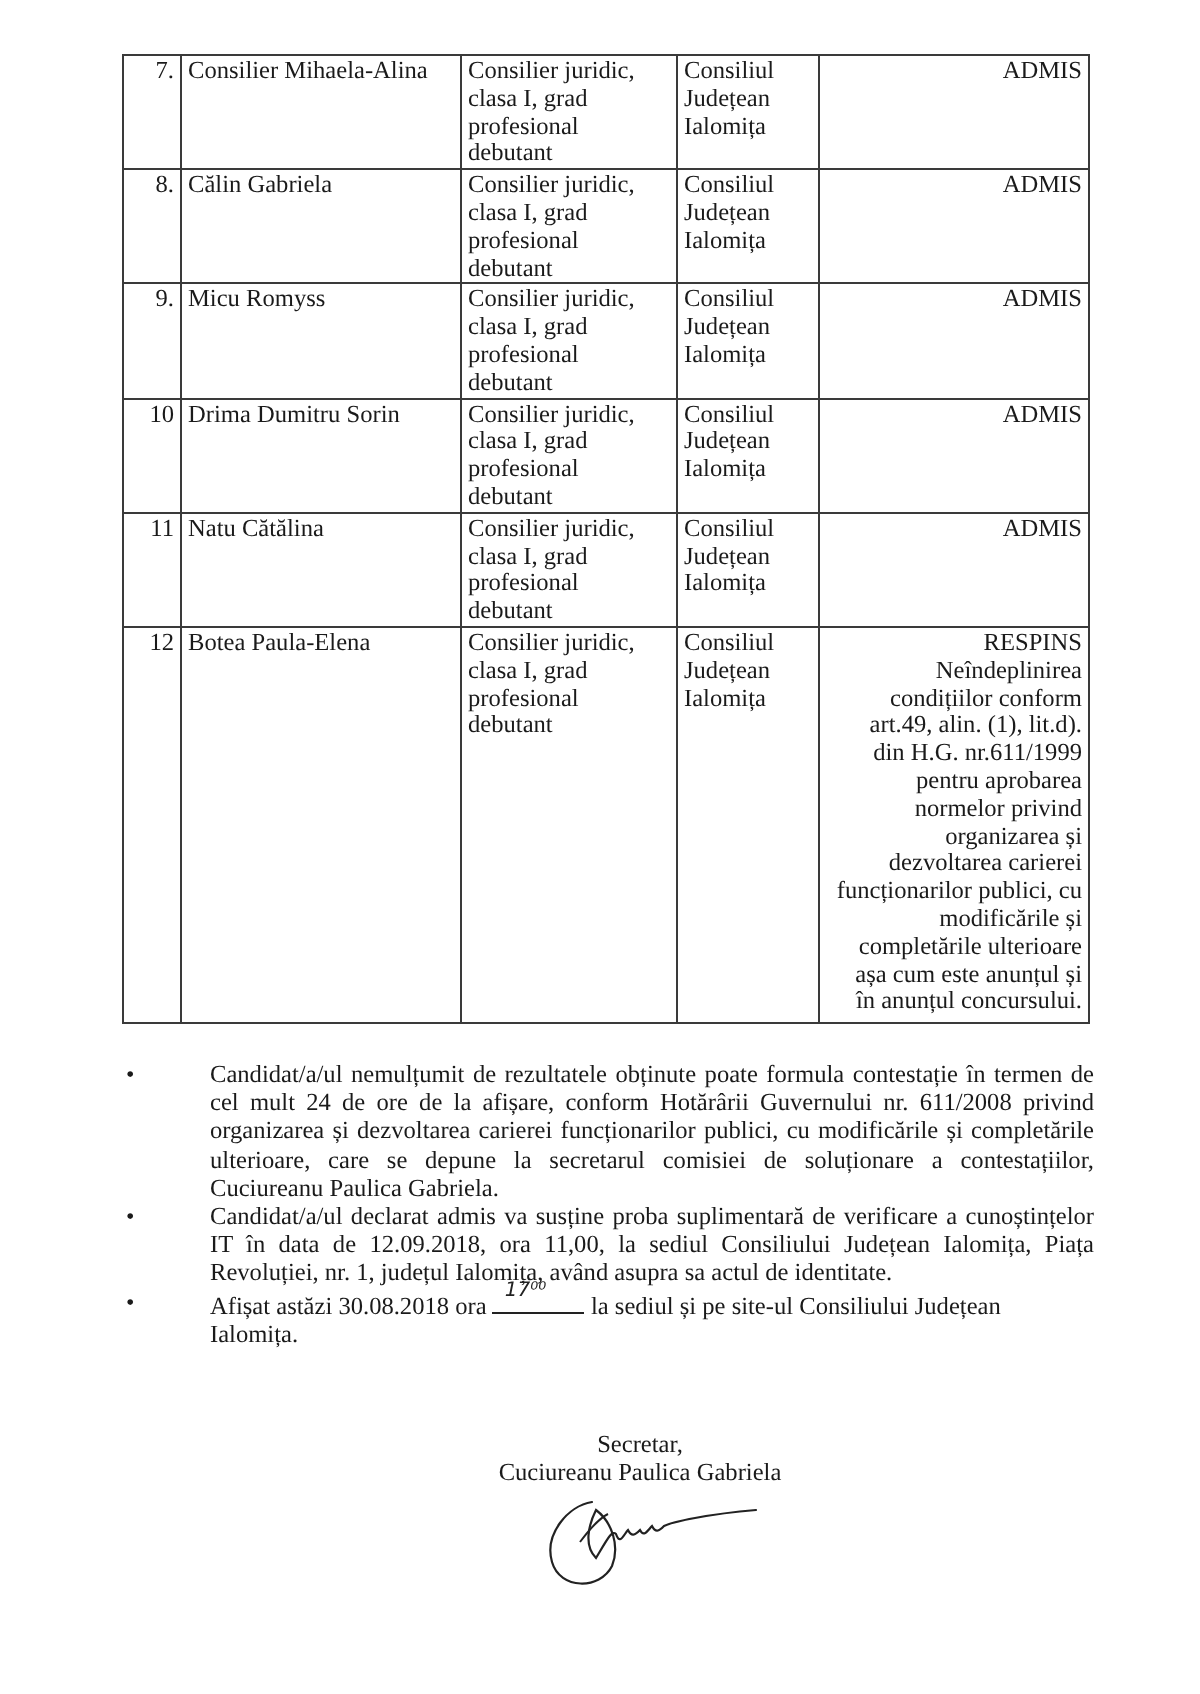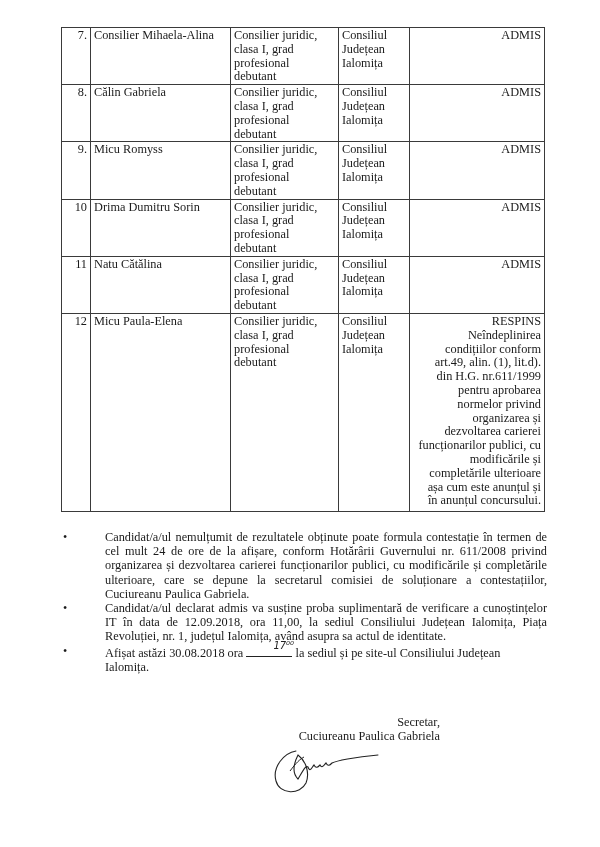--- a/index.html
+++ b/index.html
@@ -26,24 +26,24 @@
     list-style: none; margin: 0; padding: 0;
   }
   .notes li { position: relative; padding-left: 43px; line-height: 14.2px; text-align: justify; }
   .notes li .bullet { position: absolute; left: 1px; top: 0; font-size: 12px; }
   .time-fill {
     display: inline-block; width: 46px; border-bottom: 1px solid #222; position: relative;
     height: 12px; vertical-align: baseline;
   }
   .time-fill .hw {
     position: absolute; left: 6px; top: -5px; font-family: "DejaVu Sans", sans-serif;
-    font-style: italic; font-size: 10px; color: #222; margin-left: 21px;
+    font-style: italic; font-size: 10px; color: #222;
   }
   .signature-block {
-    position: absolute; left: 200px; top: 715px; width: 240px; text-align: right;
+    position: absolute; left: 200px; top: 715px; width: 240px; text-align: center;
     line-height: 14px;
   }
   .sig-svg { position: absolute; left: 270px; top: 743px; }
 </style>
 </head>
 <body>
 
 <div class="page">
 
   <table class="results">
@@ -140,21 +140,21 @@
             <span class="line">Consiliul</span>
             <span class="line">Județean</span>
             <span class="line">Ialomița</span>
           </td>
           <td class="res">
             <span class="line">ADMIS</span>
           </td>
         </tr>
         <tr class="row-long">
           <td class="nr">12</td>
-          <td class="name">Micu Paula-Elena</td>
+          <td class="name">Botea Paula-Elena</td>
           <td class="pos">
             <span class="line">Consilier juridic,</span>
             <span class="line">clasa I, grad</span>
             <span class="line">profesional</span>
             <span class="line">debutant</span>
           </td>
           <td class="inst">
             <span class="line">Consiliul</span>
             <span class="line">Județean</span>
             <span class="line">Ialomița</span>

